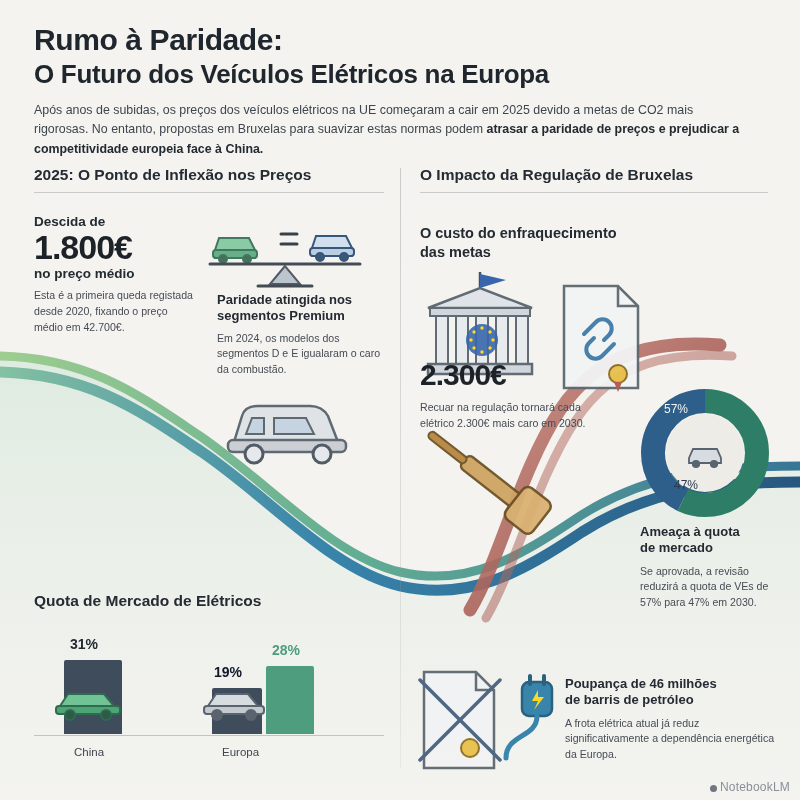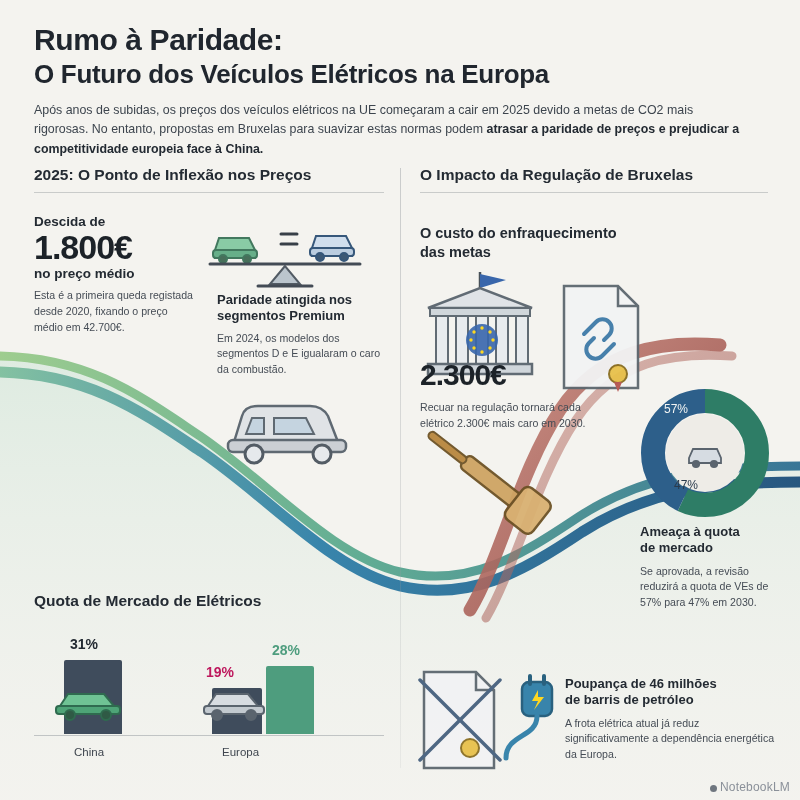--- a/index.html
+++ b/index.html
@@ -280,21 +280,21 @@
 
   <div class="sec-head" style="left:34px; top:592px;">Quota de Mercado de Elétricos</div>
 
   <div class="chart">
     <div class="axis-line"></div>
 
     <div class="bar" style="left:30px; width:58px; height:74px; background:#3f4c5c;"></div>
     <div class="bar-lbl" style="left:36px; top:24px; color:#232a32;">31%</div>
 
     <div class="bar" style="left:178px; width:50px; height:46px; background:#3f4c5c;"></div>
-    <div class="bar-lbl" style="left:172px; top:52px; color:#be185d;">19%</div>
+    <div class="bar-lbl" style="left:180px; top:52px; color:#0f172a;">19%</div>
 
     <div class="bar" style="left:232px; width:48px; height:68px; background:#4e9d7e;"></div>
     <div class="bar-lbl" style="left:238px; top:30px; color:#4e9d7e;">28%</div>
 
     <div class="axis-lbl" style="left:40px;">China</div>
     <div class="axis-lbl" style="left:188px;">Europa</div>
 
     <svg width="350" height="60" style="position:absolute; left:0; bottom:26px;">
       <g transform="translate(22,10)" stroke="#2f6b4f" stroke-width="2" fill="#6fc394">
         <path d="M4,20 L12,8 L48,8 L58,20 L58,26 L4,26 Z"></path>

